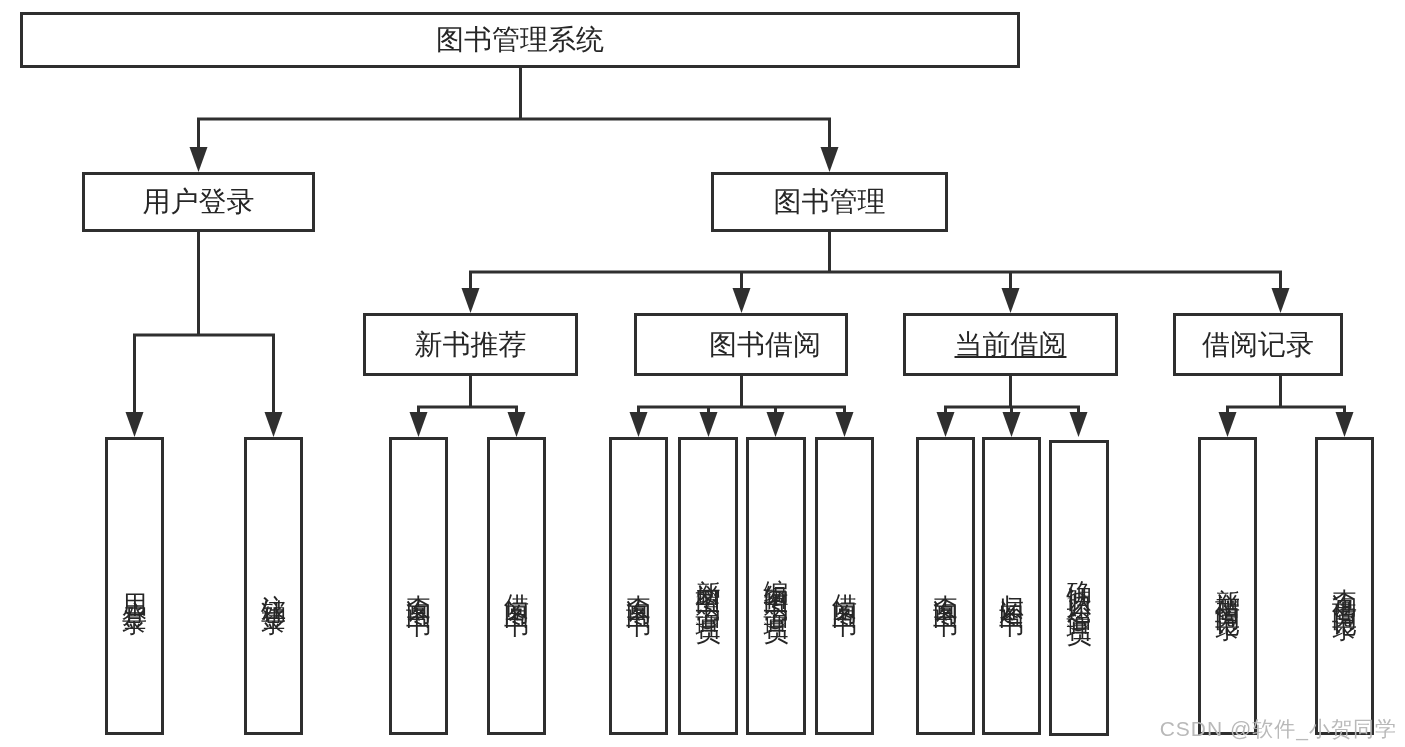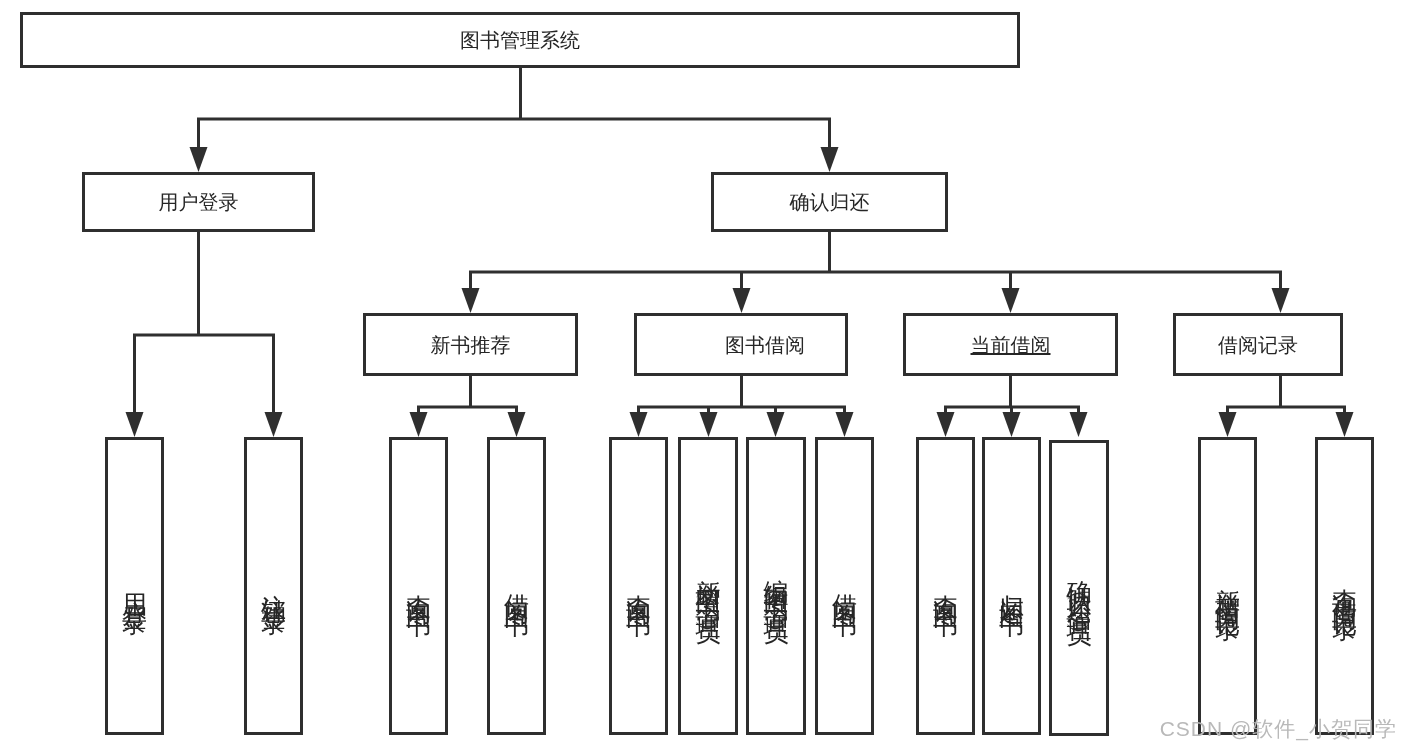--- a/index.html
+++ b/index.html
@@ -25,21 +25,21 @@
     background: #ffffff;
     border: 3px solid #2f2f2f;
     box-sizing: border-box;
     display: flex;
     align-items: center;
     justify-content: center;
     color: #262626;
     z-index: 2;
   }
   .node .hlabel {
-    font-size: 20px;
+    font-size: 28px;
     line-height: 1;
     white-space: nowrap;
   }
   .node .vlabel {
     writing-mode: vertical-rl;
     text-orientation: mixed;
     font-size: 25px;
     line-height: 1;
     letter-spacing: 6px;
     white-space: nowrap;
@@ -116,21 +116,21 @@
   </svg>
 
   <div class="node" style="left:20px; top:12px; width:1000px; height:56px;">
     <span class="hlabel">图书管理系统</span>
   </div>
 
   <div class="node" style="left:82px; top:172px; width:233px; height:60px;">
     <span class="hlabel">用户登录</span>
   </div>
   <div class="node" style="left:711px; top:172px; width:237px; height:60px;">
-    <span class="hlabel">确认归还</span>
+    <span class="hlabel">图书管理</span>
   </div>
 
   <div class="node" style="left:363px; top:313px; width:215px; height:63px;">
     <span class="hlabel">新书推荐</span>
   </div>
   <div class="node" style="left:634px; top:313px; width:214px; height:63px;padding-left:48px;">
     <span class="hlabel">图书借阅</span>
   </div>
   <div class="node" style="left:903px; top:313px; width:215px; height:63px;text-decoration:underline;">
     <span class="hlabel">当前借阅</span>

